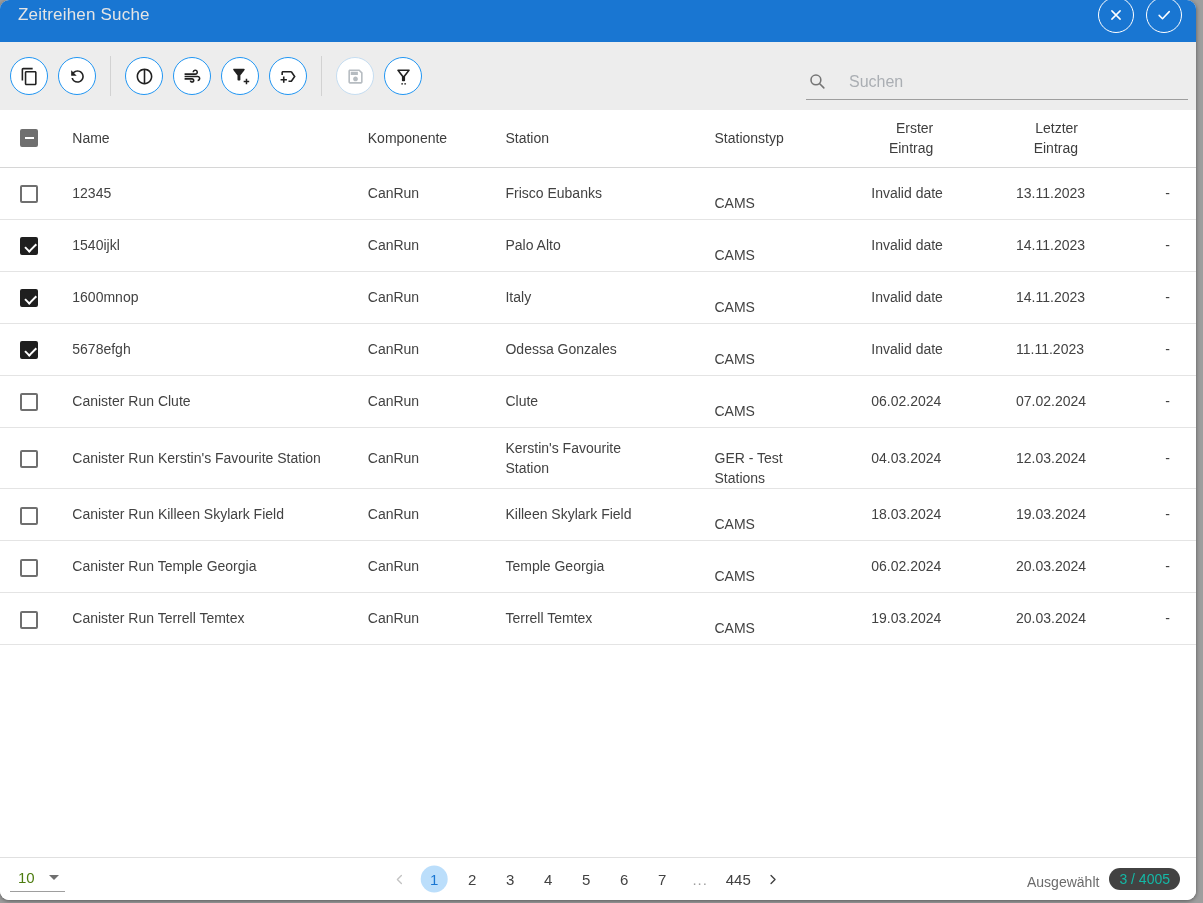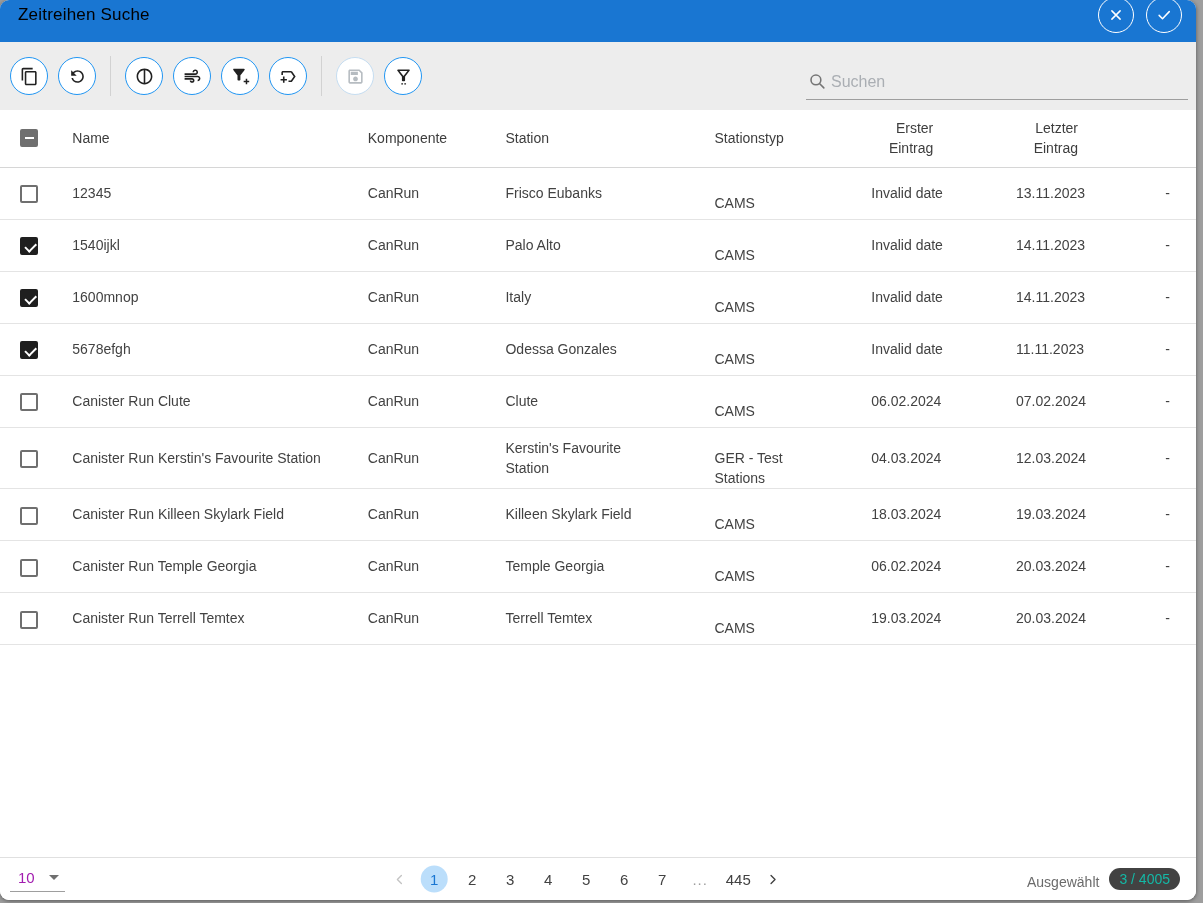--- a/index.html
+++ b/index.html
@@ -6,21 +6,21 @@
   html,body { width: 1203px; height: 903px; background: #9e9e9e; font-family: "Liberation Sans", sans-serif; overflow: hidden; }
   .window {
     position: absolute; top: 0; left: 0; width: 1196px; height: 900px;
     background: #fff; border-radius: 9px; overflow: hidden;
     box-shadow: 0 1px 4px rgba(0,0,0,.45);
     display: flex; flex-direction: column;
   }
   
   .titlebar {
     height: 42px; background: var(--titlebar, #1976d2); flex: 0 0 auto;
-    display: flex; align-items: center; padding: 0 14px 12px 18px; color: #000000;
+    display: flex; align-items: center; padding: 0 14px 12px 18px; color: #e5e5e5;
   }
   .titlebar .title { font-size: 17px; letter-spacing: .2px; }
   .titlebar .spacer { flex: 1; }
   .tb-round {
     width: 36px; height: 36px; border-radius: 50%; border: 1.5px solid #fff;
     background: transparent; display: flex; align-items: center; justify-content: center;
     margin-left: 12px; cursor: pointer;
   }
   
   .toolbar {
@@ -30,21 +30,21 @@
   .tool-btn {
     width: 38px; height: 38px; border-radius: 50%;
     border: 1px solid var(--btn-outline, #2196f3); background: #fff;
     display: flex; align-items: center; justify-content: center;
     margin-right: 10px; cursor: pointer; flex: 0 0 auto;
   }
   .tool-btn.disabled { border-color: #c5ddf1; cursor: default; }
   .tool-sep { width: 1px; height: 40px; background: #d2d2d2; margin: 0 14px 0 4px; flex: 0 0 auto; }
   .toolbar .flex-fill { flex: 1; }
   .searchbox {
-    width: 382px; display: flex; align-items: center; gap: 4px;
+    width: 382px; display: flex; align-items: center; gap: 22px;
     border-bottom: 1px solid #9e9e9e; padding: 6px 2px 8px 2px; margin-top: 14px;
   }
   .searchbox input {
     border: none; outline: none; background: transparent;
     font-size: 16px; color: #424242; width: 100%;
     font-family: "Liberation Sans", sans-serif;
   }
   .searchbox input::placeholder { color: #aaaeb3; }
   
   .table-area { flex: 1; background: #fff; overflow: hidden; }
@@ -80,21 +80,21 @@
   .cb.indeterminate::after {
     content: ""; position: absolute; left: 2.5px; top: 6px; width: 9px; height: 2px; background: #fff;
   }
   
   .footer {
     flex: 0 0 auto; height: 43px; border-top: 1px solid #e0e0e0; background: #fff;
     display: flex; align-items: center; padding: 0 16px 0 10px; position: relative;
   }
   .page-size {
     display: flex; align-items: center; gap: 14px; border-bottom: 1px solid #9e9e9e;
-    padding: 3px 6px 5px 8px; cursor: pointer; color: #a21caf; font-size: 15px;
+    padding: 3px 6px 5px 8px; cursor: pointer; color: #4d7c0f; font-size: 15px;
   }
   .caret { width: 0; height: 0; border-left: 5px solid transparent; border-right: 5px solid transparent; border-top: 5px solid #6f6f6f; }
   .pagination {
     position: absolute; left: 50%; top: 50%; transform: translate(-53%,-50%);
     display: flex; align-items: center; gap: 11px;
   }
   .page-item {
     min-width: 27px; height: 27px; border-radius: 50%; border: none; background: transparent;
     font-size: 15px; color: #424242; display: flex; align-items: center; justify-content: center;
     cursor: pointer; font-family: "Liberation Sans", sans-serif;

